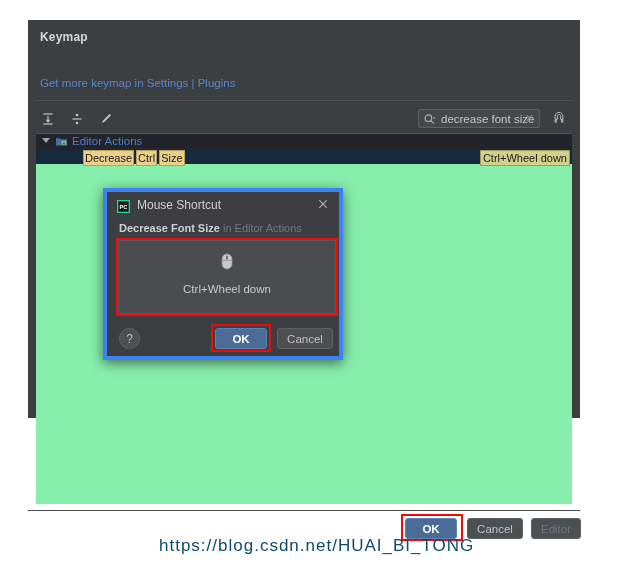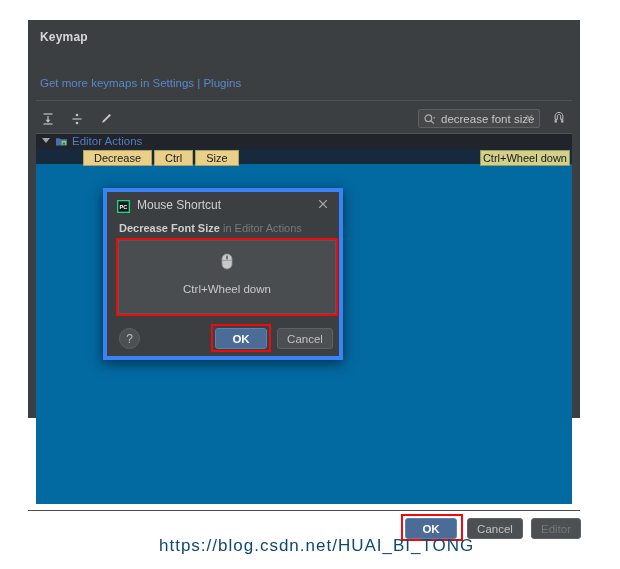--- a/index.html
+++ b/index.html
@@ -113,21 +113,21 @@
     position: absolute; left: 521px; top: 2px;
     width: 20px; height: 20px; cursor: pointer;
     display: flex; align-items: center; justify-content: center;
   }
 
   
   .tree {
     position: absolute;
     left: 8px; top: 114px;
     width: 536px; height: 370px;
-    background: #0369a1;
+    background: #86efac;
     overflow: hidden;
   }
   .tree-row {
     position: relative;
     height: 15px;
     width: 100%;
     font-size: 11.5px;
     white-space: nowrap;
   }
   .tree-row.group { background: #21252b; }
@@ -147,21 +147,21 @@
     color: #4f7dc0; font-size: 11.5px;
   }
   .match-wrap {
     position: absolute; left: 47px; top: 0.5px;
     display: flex; gap: 2px;
   }
   .match {
     background: #e8d08a;
     color: #1a1a1a;
     font-size: 11px;
-    padding: 0 10px;
+    padding: 0 1px;
     line-height: 14px;
     border: 1px solid #b8a05a;
     box-sizing: border-box;
   }
   .shortcut-match {
     position: absolute; right: 2px; top: 0.5px;
     background: #d2d08a;
     color: #1a1a1a;
     font-size: 11px;
     padding: 0 2px;
@@ -272,21 +272,21 @@
 </head>
 <body>
 
 <div id="root">
 
   <div class="settings-window">
 
     <div class="window-title">Keymap</div>
 
 
-    <div class="link-row">Get more keymaps in Settings | Plugins</div>
+    <div class="link-row">Get more keymap in Settings | Plugins</div>
 
     <div class="divider" style="top:80px;"></div>
 
     <div class="tool-row">
       <div class="tool-icons">
         <div class="tool-ic">
           <svg width="14" height="14" viewBox="0 0 14 14">
             <g stroke="#c2c2c2" stroke-width="1.2" fill="none">
               <line x1="2.5" y1="2" x2="11.5" y2="2"></line>
               <line x1="2.5" y1="12" x2="11.5" y2="12"></line>

